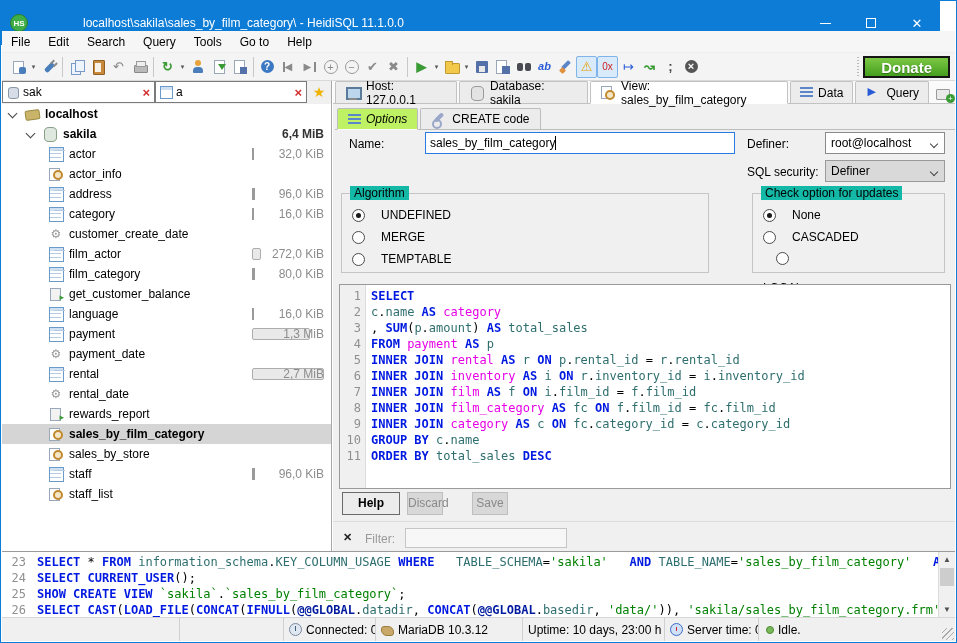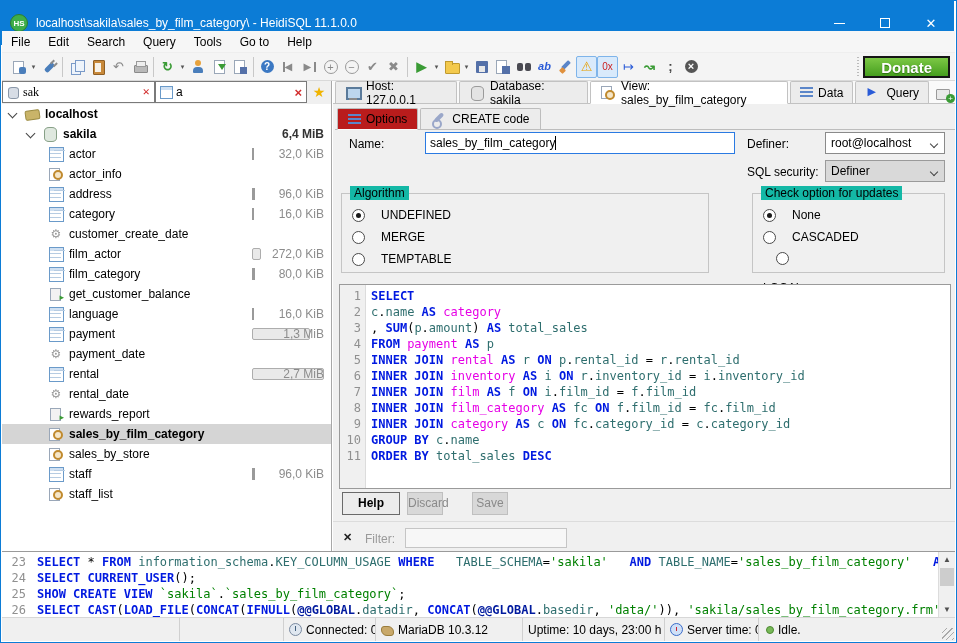--- a/index.html
+++ b/index.html
@@ -1,21 +1,21 @@
 <!DOCTYPE html>
 <html style="--accent: #0c7cd6; --titlebar: #0c7cd6; --kw: #0019e0; --tbl: #e600e6; --ident: #2e6e6e; --str: #008000; --vvar: #001a9e; --lnum: #909090; --donate1: #7cc845; --donate2: #459e1e;"><head>
 <meta charset="utf-8">
 <style>
   * { margin:0; padding:0; box-sizing:border-box; }
   html,body { width:957px; height:643px; overflow:hidden; }
   body { font-family:"Liberation Sans", sans-serif; font-size:12px; color:#000; background:#fff; position:relative; }
   #window { position:absolute; inset:0; border:1px solid var(--accent); }
 
   
-  #titlebar { position:absolute; left:0; top:0; right:2px; height:44px; background:var(--titlebar); color:#fff; display:flex; align-items:center; }
+  #titlebar { position:absolute; left:0; top:0; right:16px; height:44px; background:var(--titlebar); color:#fff; display:flex; align-items:center;gap:47px; }
   #app-logo { width:18px; height:18px; margin:0 8px 0 9px; border-radius:9px; background:#3fae49; color:#fff; font-size:8px; font-weight:bold; text-align:center; line-height:18px; border:1px solid #2b7d33; }
   #title-text { font-size:12px; white-space:nowrap; }
   #win-controls { margin-left:auto; display:flex; height:30px; }
   .winbtn { width:46px; height:30px; display:flex; align-items:center; justify-content:center; color:#fff; font-size:13px; }
   #btn-max span { display:block; width:10px; height:10px; border:1px solid #fff; }
   #btn-min span { display:block; width:11px; height:1px; background:#fff; }
 
   
   #menubar { position:absolute; left:1px; top:30px; right:1px; height:22px; background:#f6f6f6; display:flex; align-items:center; border-bottom:1px solid #eee; }
   .menu-item { padding:3px 9px; cursor:default; }
@@ -120,21 +120,21 @@
   .mi-host::after { content:""; position:absolute; left:4px; bottom:0; width:8px; height:2px; background:#8a8a8a; }
   .mi-db::before { content:""; position:absolute; left:2px; top:0; width:11px; height:13px; background:#e3e3e3; border:1px solid #9a9a9a; border-radius:5px/4px; }
   .mi-view::before { content:""; position:absolute; left:1px; top:0; width:9px; height:11px; background:#fff; border:1px solid #9aa7b8; }
   .mi-view::after { content:""; position:absolute; right:1px; bottom:0; width:6px; height:6px; border:2px solid #c08a2e; border-radius:50%; background:#f5e6c8; }
   .mi-data { background:repeating-linear-gradient(#5b86c9 0 2px, transparent 2px 4px); width:13px; height:12px; margin-top:1px; }
   .mi-query::before { content:"▶"; position:absolute; left:2px; top:-1px; color:#2a5bd7; font-size:11px; }
   .mi-wrench::before { content:""; position:absolute; left:6px; top:0; width:4px; height:11px; background:#9aa7c9; border-radius:2px; transform:rotate(45deg); }
   .mi-wrench::after { content:""; position:absolute; left:1px; top:7px; width:6px; height:6px; border:2px solid #9aa7c9; border-radius:50%; background:transparent; }
   #sub-tabs { position:absolute; left:2px; top:27px; right:0; height:22px; display:flex; align-items:flex-end; border-bottom:1px solid #bdbdbd; }
   .stab { height:21px; display:flex; align-items:center; gap:5px; padding:0 10px; border:1px solid #bdbdbd; border-bottom:none; background:#ececec; margin-left:2px; border-radius:2px 2px 0 0; }
-  .stab.active { background:#b91c1c; height:22px; margin-bottom:-1px; border-bottom:1px solid #fcfcfc; }
+  .stab.active { background:#bef264; height:22px; margin-bottom:-1px; border-bottom:1px solid #fcfcfc;font-style:italic; }
 
   
   .flabel { position:absolute; color:#000; }
   #name-input { position:absolute; left:92px; top:51px; width:310px; height:22px; background:#fff; border:1px solid #2a7ae2; display:flex; align-items:center; padding-left:4px; }
   .caret { width:1px; height:14px; background:#000; display:inline-block; }
   .combo { position:absolute; height:22px; border:1px solid #8a8a8a; display:flex; align-items:center; padding:0 20px 0 5px; }
   .combo::after { content:""; position:absolute; right:7px; top:8px; width:5px; height:5px; border-right:1px solid #444; border-bottom:1px solid #444; transform:rotate(45deg); }
   .combo.white { background:#fff; }
   .combo.gray { background:#d9d9d9; border-color:#9a9a9a; }
   .groupbox { position:absolute; border:1px solid #c5c5c5; }
@@ -316,21 +316,21 @@
         </div>
       </span>
     <div id="donate-wrap">
       <div class="grip"></div>
       <button id="donate-btn">Donate</button>
     </div>
   </div>
 
   <div id="left-panel">
     <div id="filter-row">
-      <div class="finput" style="flex:0 0 153px;font-family:Liberation Serif, serif;">
+      <div class="finput" style="flex:0 0 153px;">
         <span class="ticon ti-db-sm"></span>
         <span class="val">sak</span>
         <span class="clear-x">×</span>
       </div>
       <div class="finput" style="flex:1;">
         <span class="ticon ti-table-sm"></span>
         <span class="val">a</span>
         <span class="clear-x">×</span>
       </div>
       <div class="star-btn">★</div>

